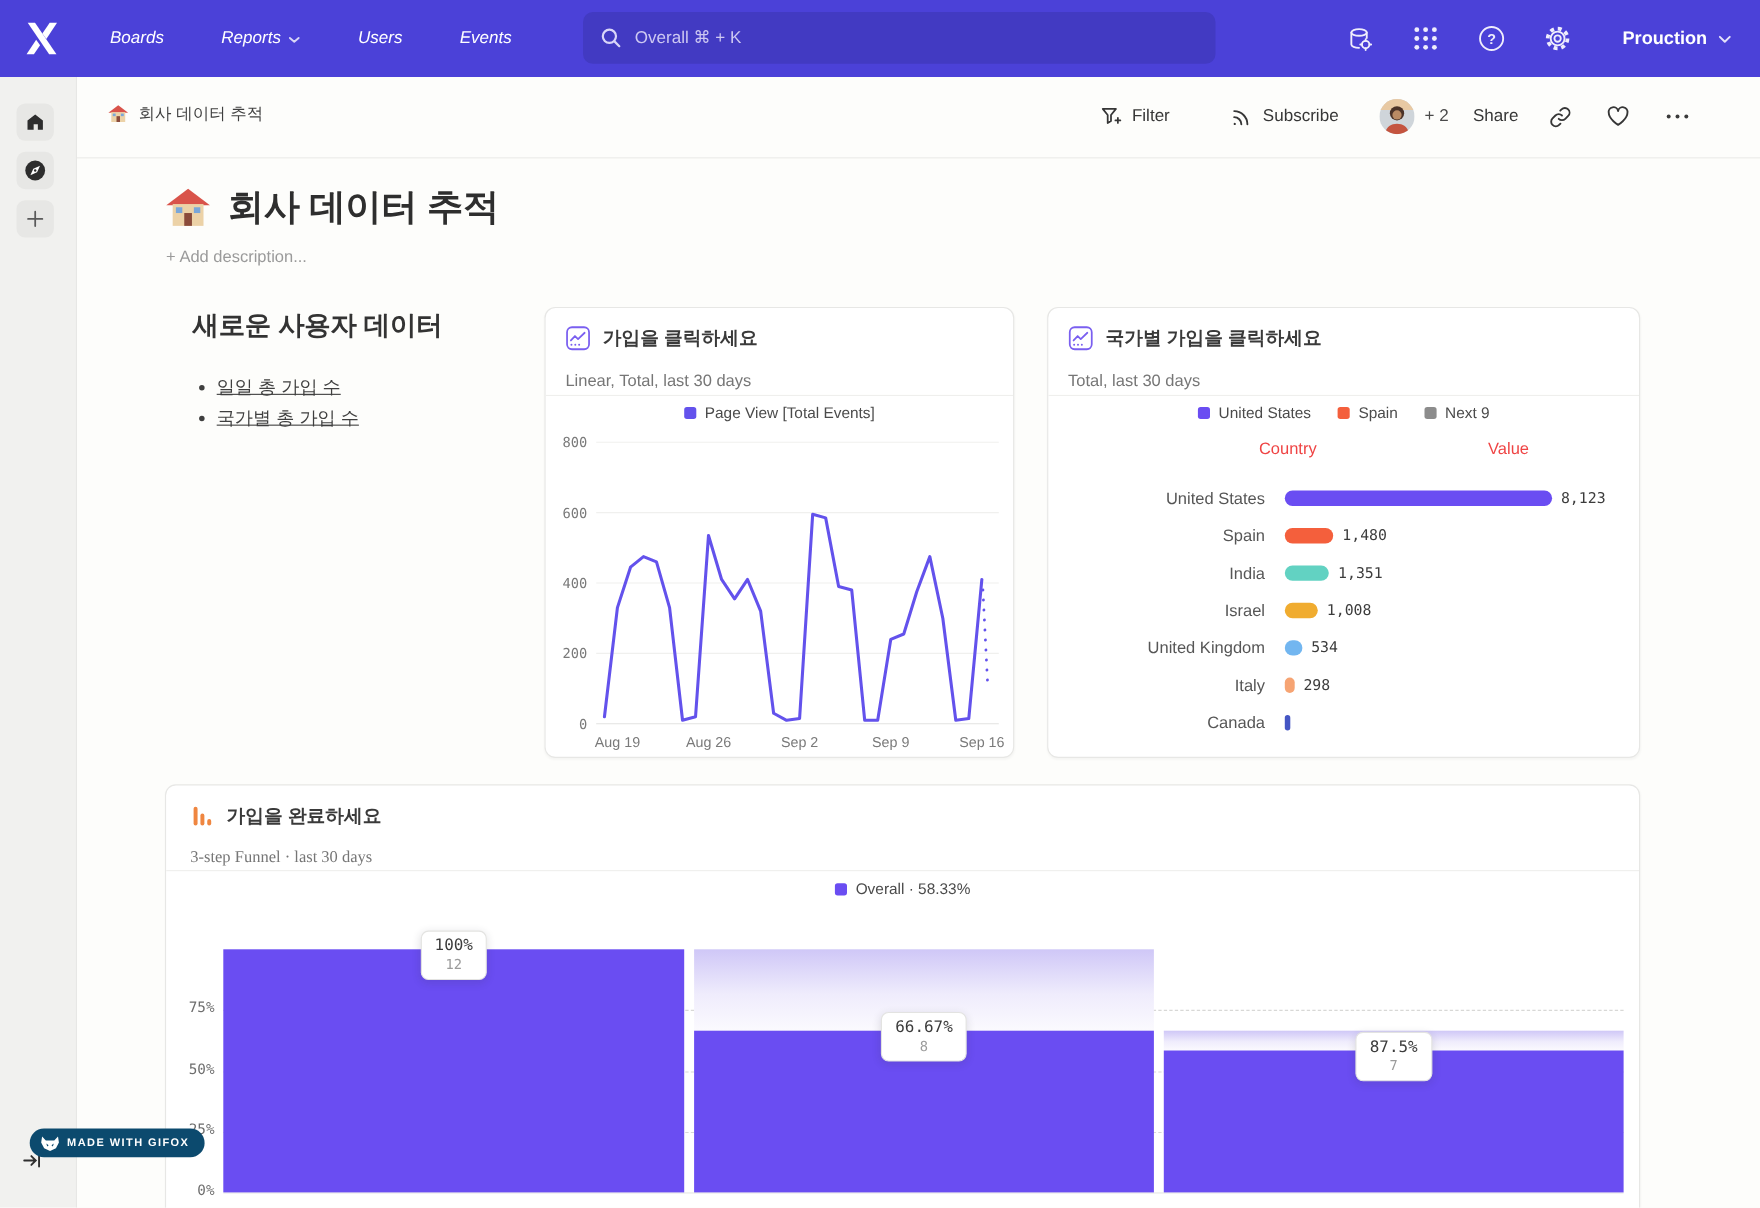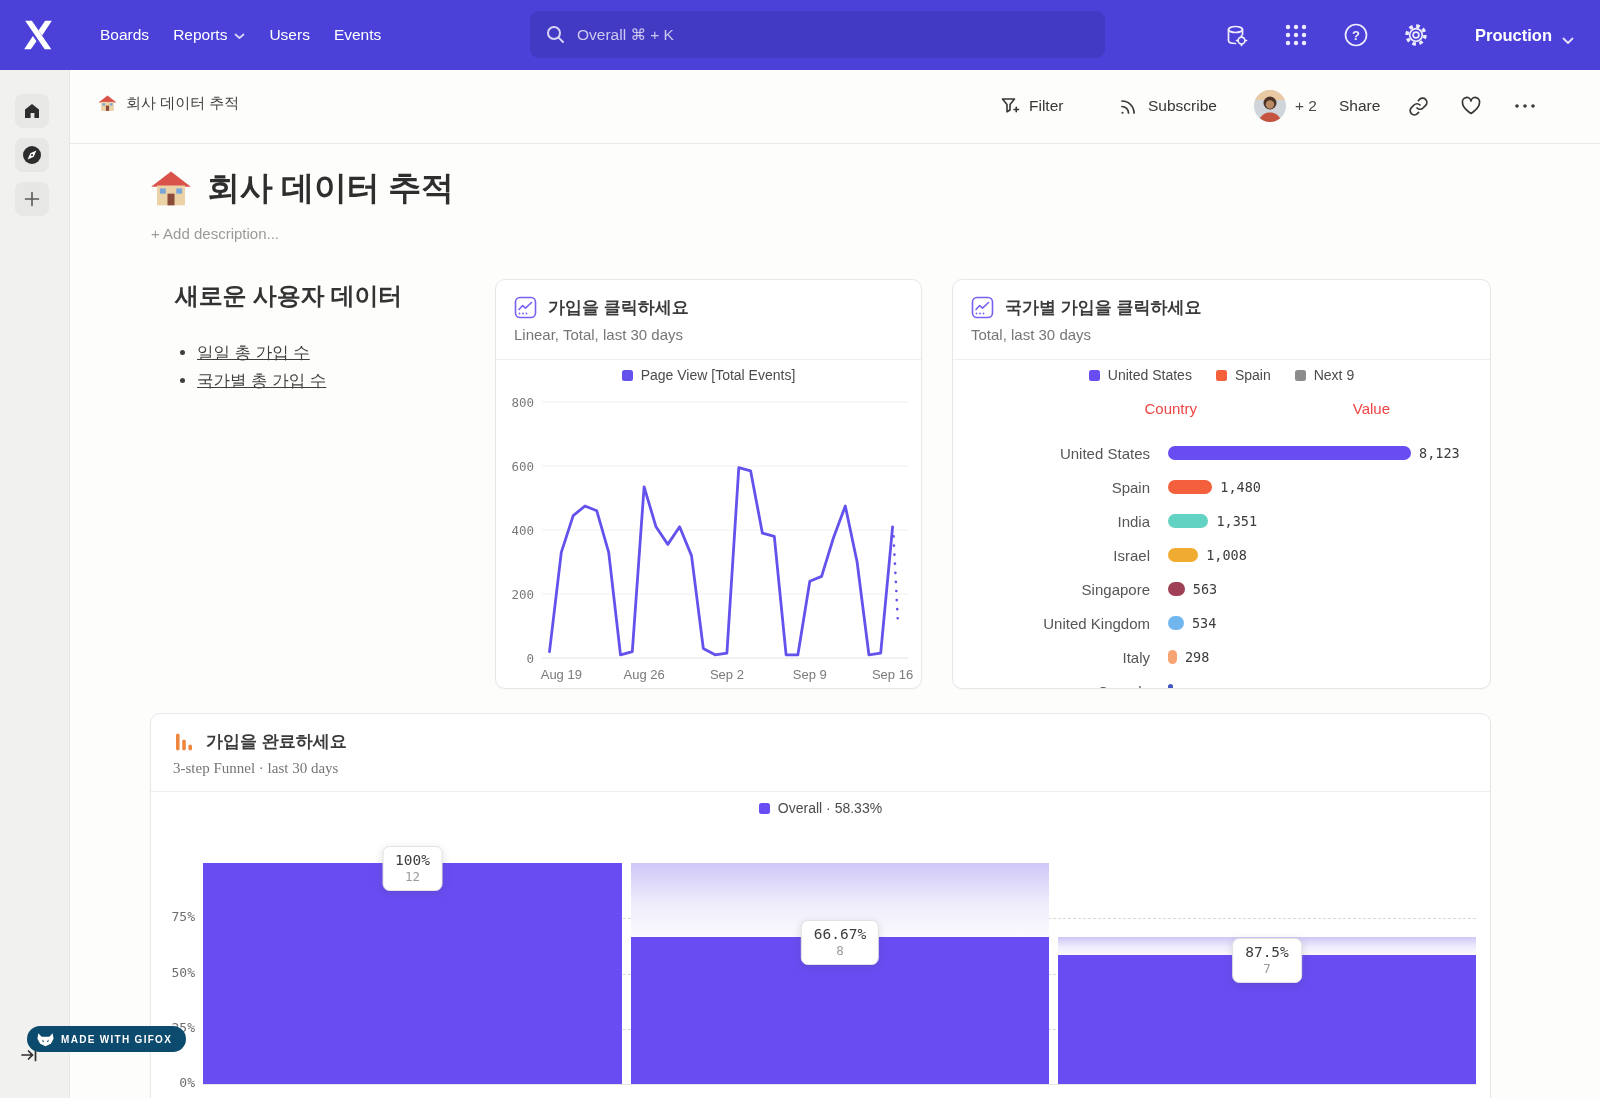--- a/index.html
+++ b/index.html
@@ -3,28 +3,28 @@
 <meta charset="utf-8">
 <style>
   html,body{margin:0;padding:0;background:#fbfbf9;}
   body{font-family:"Liberation Sans","DejaVu Sans",sans-serif;-webkit-font-smoothing:antialiased;}
   .mono{font-family:"DejaVu Sans Mono",monospace;}
   #page{position:relative;width:1600px;height:1098px;overflow:hidden;background:#fbfbf9;}
 
   
   #topnav{position:absolute;left:0;top:0;width:1600px;height:70px;background:#4b41d8;display:flex;align-items:center;}
   #logo{margin-left:18px;flex:0 0 auto;cursor:pointer;}
-  #nav-links{display:flex;align-items:center;gap:24px;margin-left:42px;}
+  #nav-links{display:flex;align-items:center;gap:52px;margin-left:42px;font-style:italic;}
   .nav-link{color:#fff;font-size:15.5px;font-weight:500;display:flex;align-items:center;gap:7px;cursor:pointer;}
   .nav-link svg{color:#d9d6f6;margin-top:2px;}
   #search{position:absolute;left:530px;top:11px;width:575px;height:47px;background:#423ac2;border-radius:9px;display:flex;align-items:center;padding:0 16px;box-sizing:border-box;cursor:text;}
   #search .search-text{color:#cdc8f2;font-size:15.5px;margin-left:12px;}
   #nav-right{position:absolute;right:0;top:0;height:70px;display:flex;align-items:center;gap:34px;padding-right:26px;}
   .nav-icon{width:26px;height:26px;display:flex;align-items:center;justify-content:center;cursor:pointer;}
-  #project-switcher{display:flex;align-items:flex-end;gap:10px;color:#fff;font-size:16.5px;font-weight:600;margin-left:12px;cursor:pointer;}
+  #project-switcher{display:flex;align-items:center;gap:10px;color:#fff;font-size:16.5px;font-weight:600;margin-left:12px;cursor:pointer;}
   #project-switcher svg{margin-top:2px;color:#e4e1fa;}
 
   
   #sidebar{position:absolute;left:0;top:70px;width:70px;height:1028px;background:#f1f1ef;border-right:1px solid #e7e7e5;box-sizing:border-box;}
   .side-btn{position:absolute;left:15px;width:34px;height:34px;border-radius:8px;background:#e7e7e5;display:flex;align-items:center;justify-content:center;cursor:pointer;}
   #expand-btn{position:absolute;left:20px;top:976px;cursor:pointer;}
 
   
   #main{position:absolute;left:70px;top:70px;width:1530px;height:1028px;background:#fdfdfb;}
   #crumbbar{position:absolute;left:0;top:0;width:1530px;height:73px;border-bottom:1px solid #eaeae8;background:#fdfdfb;}
@@ -40,21 +40,21 @@
   #notes{position:absolute;left:105px;top:210px;width:300px;}
   #notes h2{margin:0;font-size:24px;font-weight:700;color:#333;letter-spacing:-0.2px;}
   #note-bullets{margin:26px 0 0 22px;padding:0;}
   #note-bullets li{font-size:16.5px;color:#3f3f3f;line-height:28px;text-decoration:underline;}
 
   
   .card{position:absolute;background:#fff;border:1px solid #e7e7e5;border-radius:10px;box-shadow:0 1px 2px rgba(0,0,0,.03);box-sizing:border-box;overflow:hidden;}
   .card-head{position:absolute;left:0;top:0;right:0;}
   .ch-row{display:flex;align-items:flex-end;gap:11px;margin:16px 0 0 18px;}
   .ch-row .ct{font-size:17px;font-weight:600;color:#3a3a3a;cursor:pointer;}
-  .ch-sub{margin:7px 0 0 18px;font-size:15px;color:#767676;}
+  .ch-sub{margin:19px 0 0 18px;font-size:15px;color:#767676;}
   .divider{position:absolute;left:0;right:0;top:79px;border-top:1px solid #efefed;}
   .legend-row{position:absolute;left:0;right:0;top:87px;display:flex;justify-content:center;gap:24px;}
   .lgd{display:flex;align-items:center;gap:8px;cursor:pointer;}
   .lgd .sw{width:11px;height:11px;border-radius:2.5px;display:inline-block;}
   .lgd .lt{font-size:14px;color:#4b4b4b;}
 
   #card-line{left:425px;top:209px;width:427px;height:410px;}
   #line-plot{position:absolute;left:0;top:106px;width:427px;height:302px;}
   .ylab{font-family:"DejaVu Sans Mono",monospace;font-size:12.5px;fill:#7a7a7a;}
   .xlab{font-size:13px;fill:#7a7a7a;}
@@ -374,27 +374,20 @@
             </div>
           </div>
           <div class="crow">
             <div class="clabel">Israel</div>
             <div class="cbarwrap">
               <span class="cbar" style="background: rgb(240, 172, 48); width: 30.1544px;"></span>
               <span class="cval mono">1,008</span>
             </div>
           </div>
           <div class="crow">
-            <div class="clabel">Singapore</div>
-            <div class="cbarwrap">
-              <span class="cbar" style="background: rgb(160, 64, 86); width: 16.8422px;"></span>
-              <span class="cval mono">563</span>
-            </div>
-          </div>
-          <div class="crow">
             <div class="clabel">United Kingdom</div>
             <div class="cbarwrap">
               <span class="cbar" style="background: rgb(114, 182, 240); width: 15.9746px;"></span>
               <span class="cval mono">534</span>
             </div>
           </div>
           <div class="crow">
             <div class="clabel">Italy</div>
             <div class="cbarwrap">
               <span class="cbar" style="background: rgb(246, 164, 115); width: 8.91469px;"></span>

